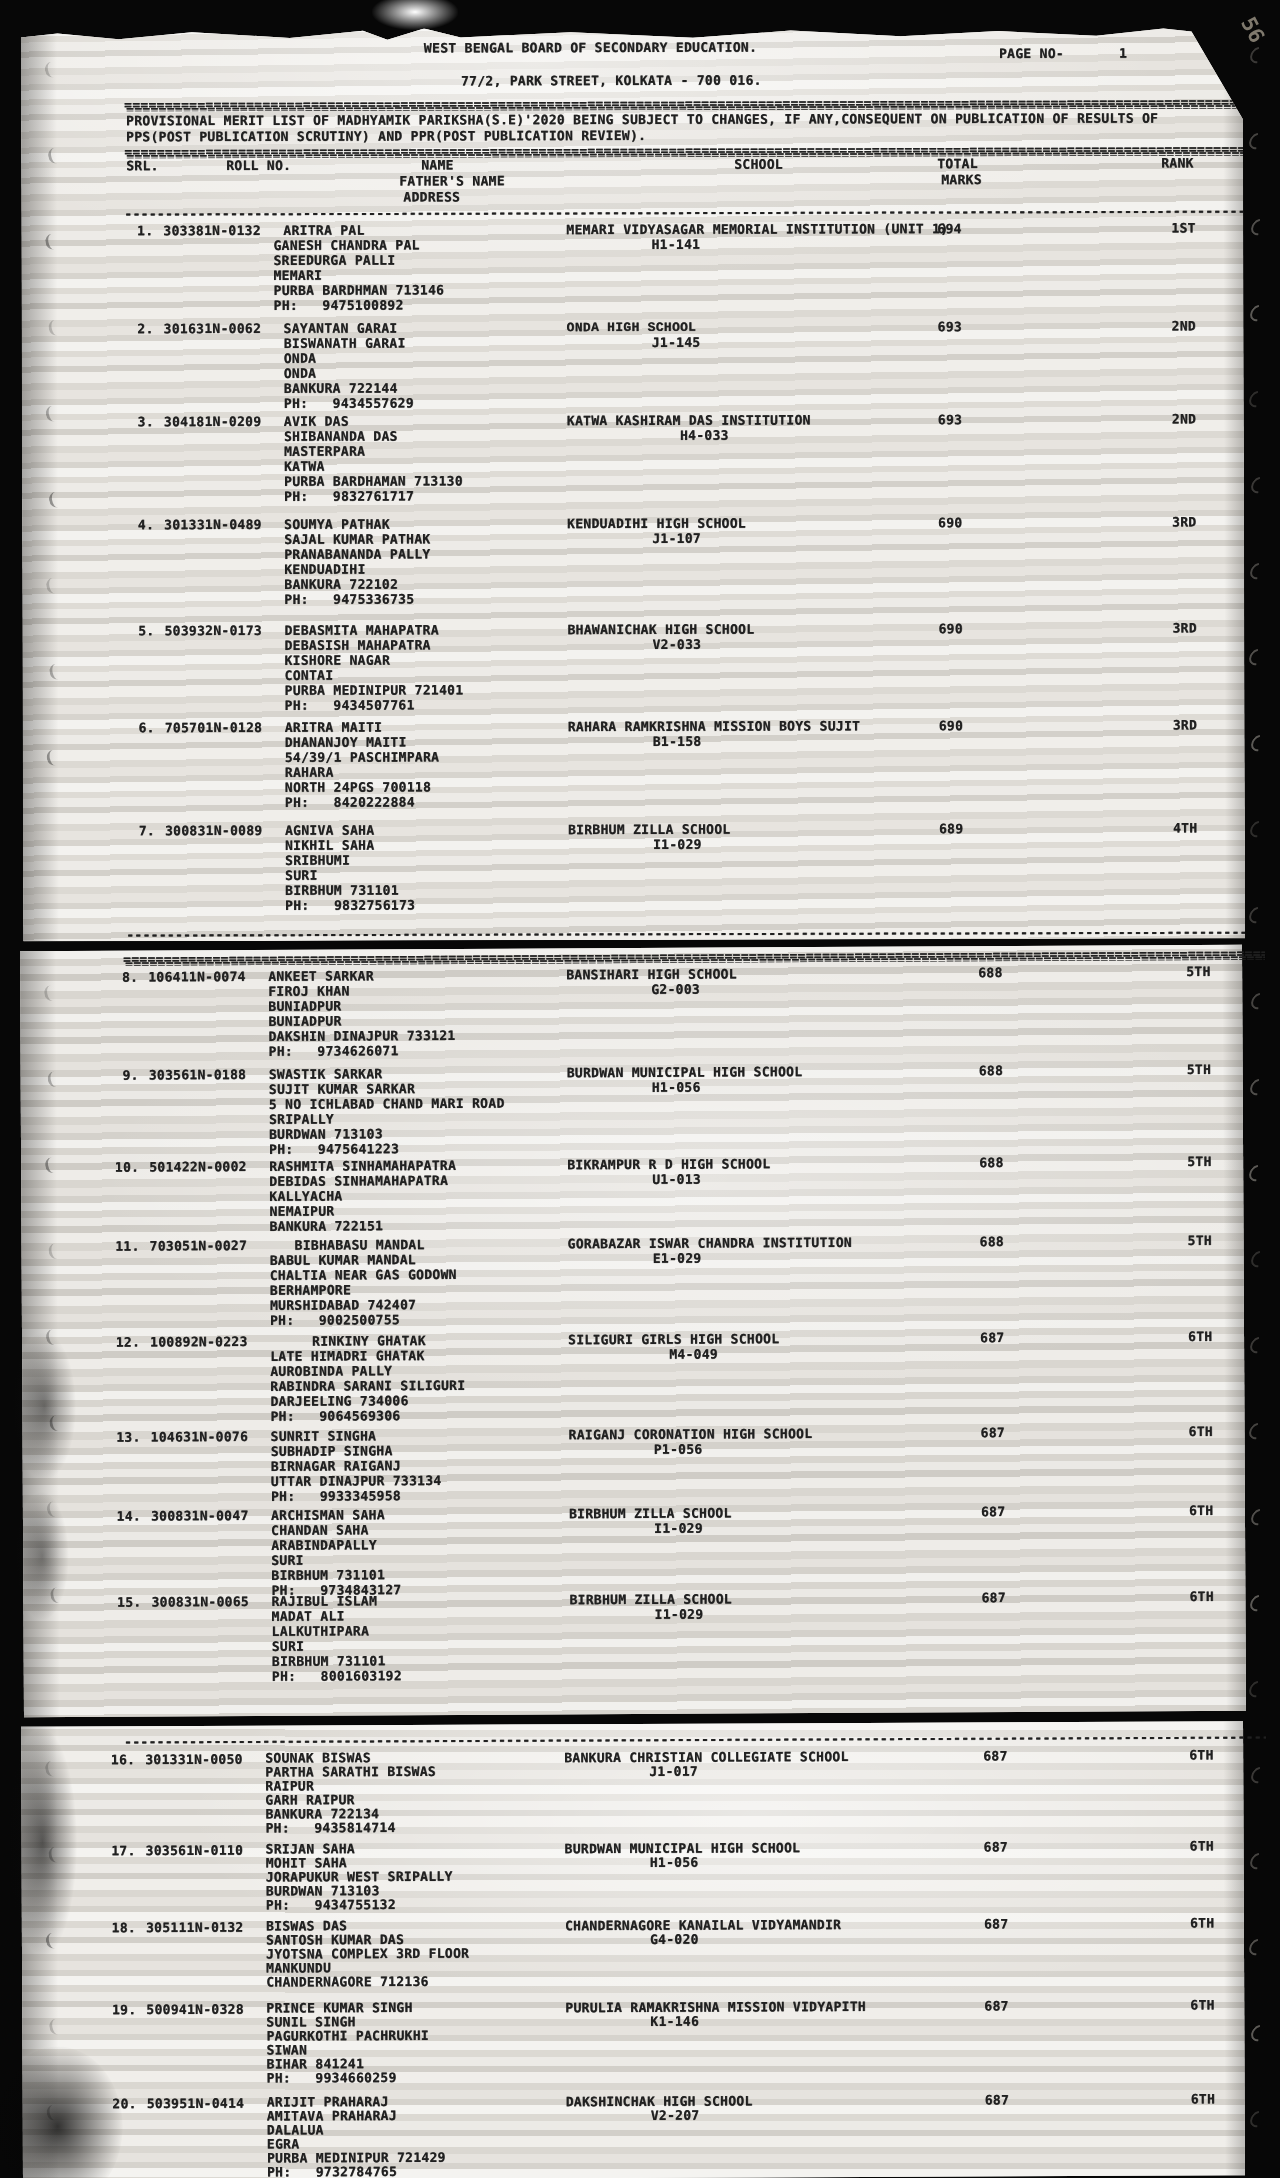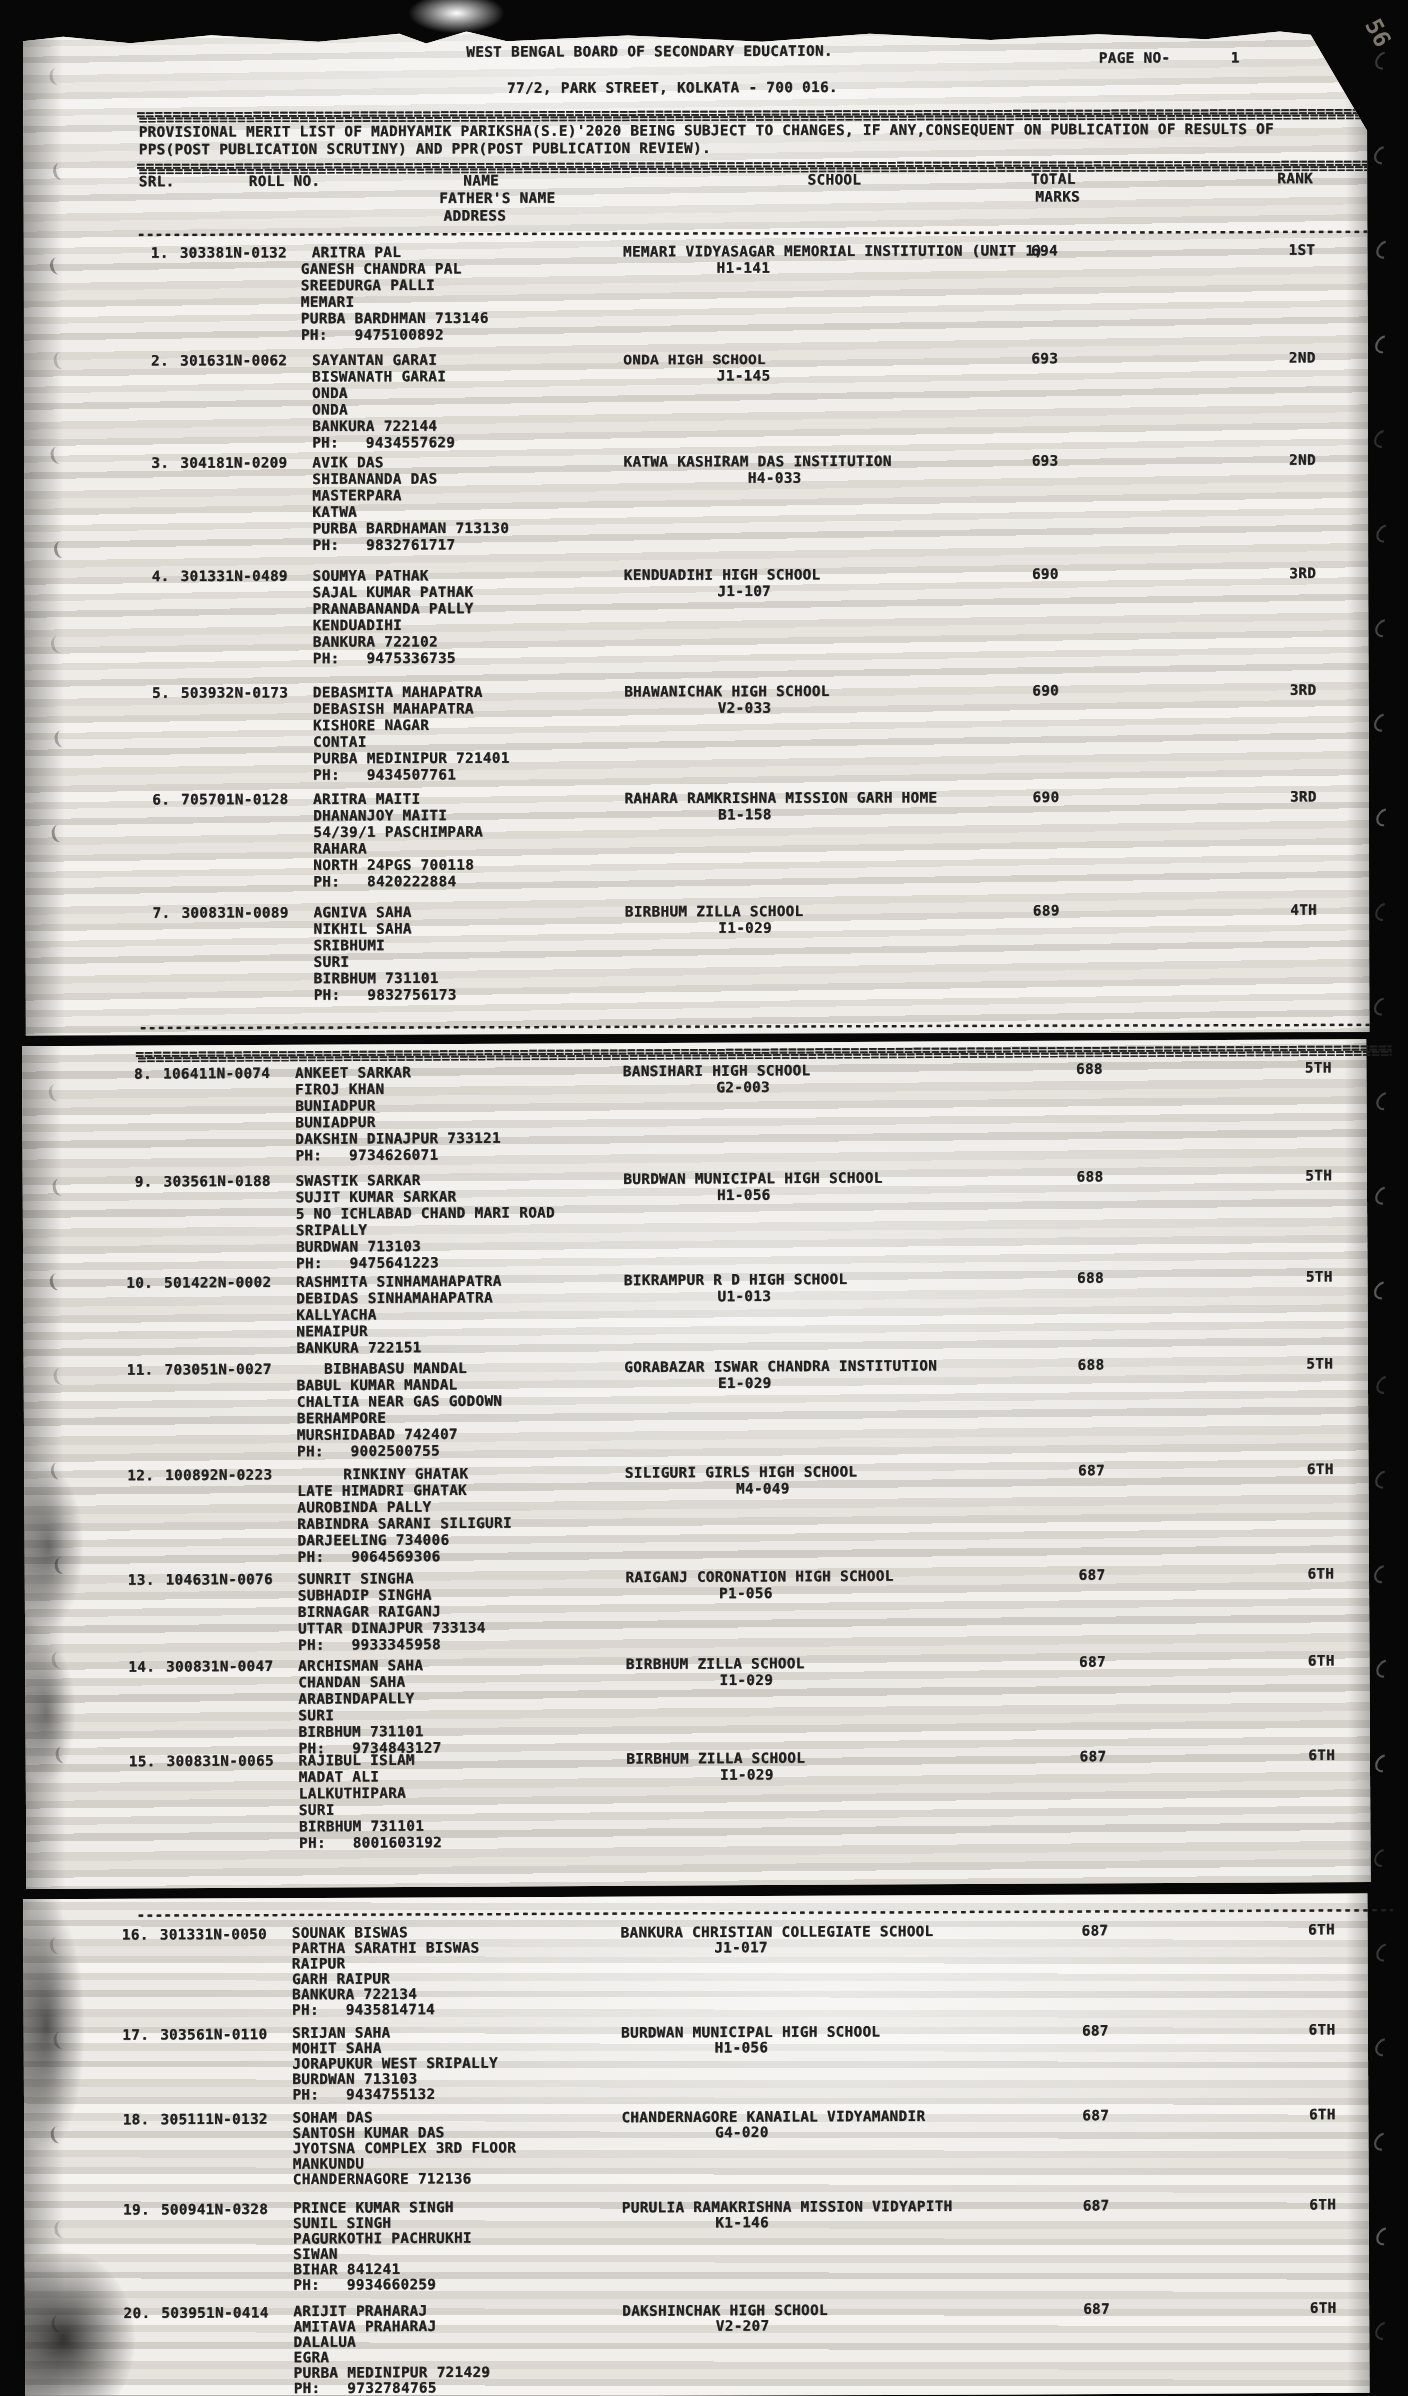--- a/index.html
+++ b/index.html
@@ -162,21 +162,21 @@
       </div>
       <div class="entry" style="top: 693px;">
         <div class="t e-srl" style="left: 58px; top: 0px;">6.</div>
         <div class="t" style="left: 142px; top: 0px;">705701N-0128</div>
         <div class="t" style="left: 262px; top: 0px; line-height: 15px;">ARITRA MAITI</div>
         <div class="t" style="left: 262px; top: 15px; line-height: 15px;">DHANANJOY MAITI
 54/39/1 PASCHIMPARA
 RAHARA
 NORTH 24PGS 700118
 PH:   8420222884</div>
-        <div class="t" style="left: 545px; top: 0px;">RAHARA RAMKRISHNA MISSION GARH HOME</div>
+        <div class="t" style="left: 545px; top: 0px;">RAHARA RAMKRISHNA MISSION BOYS SUJIT</div>
         <div class="t" style="left: 630px; top: 15px;">B1-158</div>
         <div class="t" style="left: 916px; top: 0px;">690</div>
         <div class="t" style="left: 1150px; top: 0px;">3RD</div>
       </div>
       <div class="entry" style="top: 796px;">
         <div class="t e-srl" style="left: 58px; top: 0px;">7.</div>
         <div class="t" style="left: 142px; top: 0px;">300831N-0089</div>
         <div class="t" style="left: 262px; top: 0px; line-height: 15px;">AGNIVA SAHA</div>
         <div class="t" style="left: 262px; top: 15px; line-height: 15px;">NIKHIL SAHA
 SRIBHUMI
@@ -355,21 +355,21 @@
 BURDWAN 713103
 PH:   9434755132</div>
         <div class="t" style="left: 543px; top: 0px;">BURDWAN MUNICIPAL HIGH SCHOOL</div>
         <div class="t" style="left: 628px; top: 14px;">H1-056</div>
         <div class="t" style="left: 962px; top: 0px;">687</div>
         <div class="t" style="left: 1168px; top: 0px;">6TH</div>
       </div>
       <div class="entry" style="top: 194px;">
         <div class="t e-srl" style="left: 40px; top: 0px;">18.</div>
         <div class="t" style="left: 124px; top: 0px;">305111N-0132</div>
-        <div class="t" style="left: 244px; top: 0px; line-height: 14px;">SOHAM DAS</div>
+        <div class="t" style="left: 244px; top: 0px; line-height: 14px;">BISWAS DAS</div>
         <div class="t" style="left: 244px; top: 14px; line-height: 14px;">SANTOSH KUMAR DAS
 JYOTSNA COMPLEX 3RD FLOOR
 MANKUNDU
 CHANDERNAGORE 712136</div>
         <div class="t" style="left: 543px; top: 0px;">CHANDERNAGORE KANAILAL VIDYAMANDIR</div>
         <div class="t" style="left: 628px; top: 14px;">G4-020</div>
         <div class="t" style="left: 962px; top: 0px;">687</div>
         <div class="t" style="left: 1168px; top: 0px;">6TH</div>
       </div>
       <div class="entry" style="top: 276px;">

